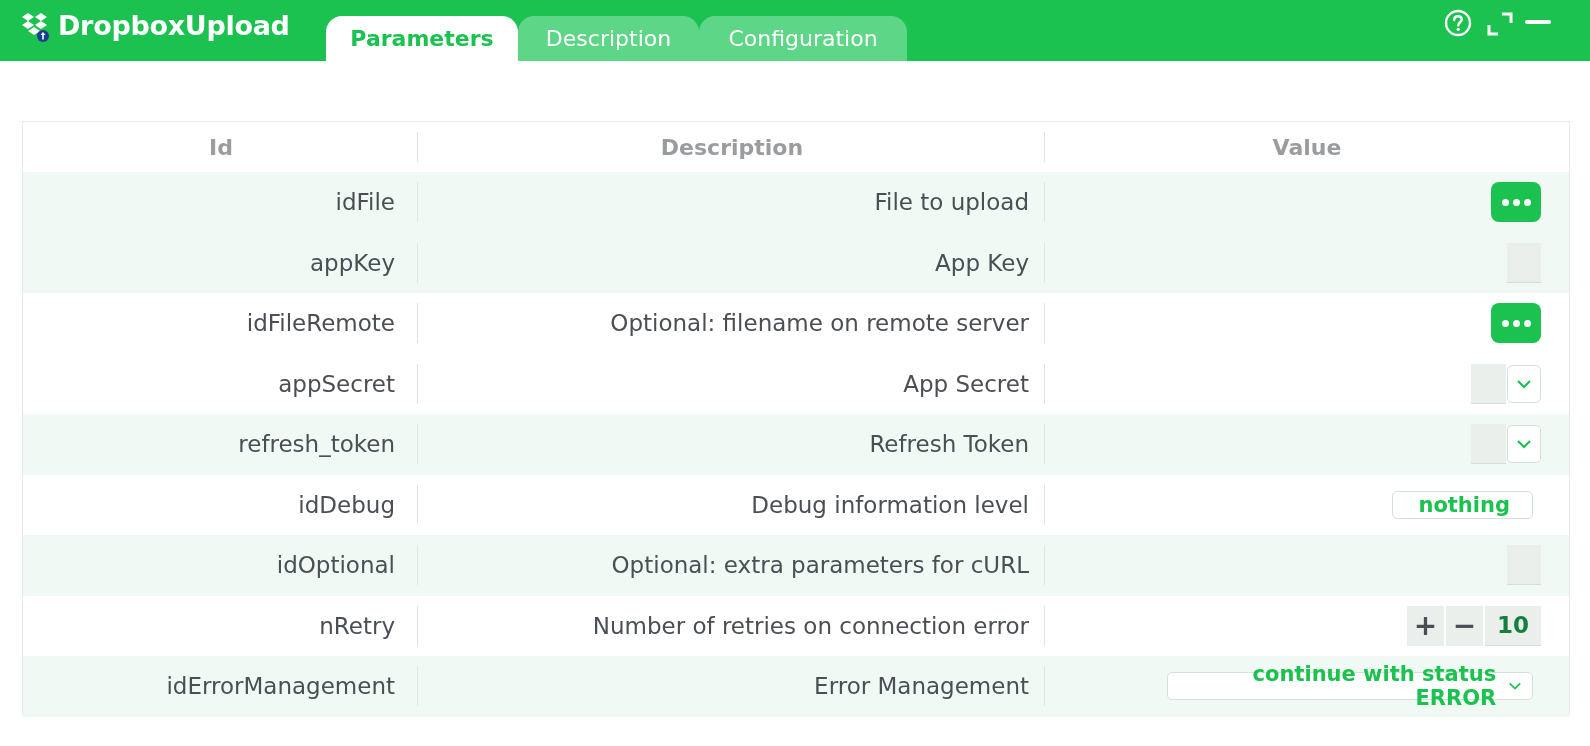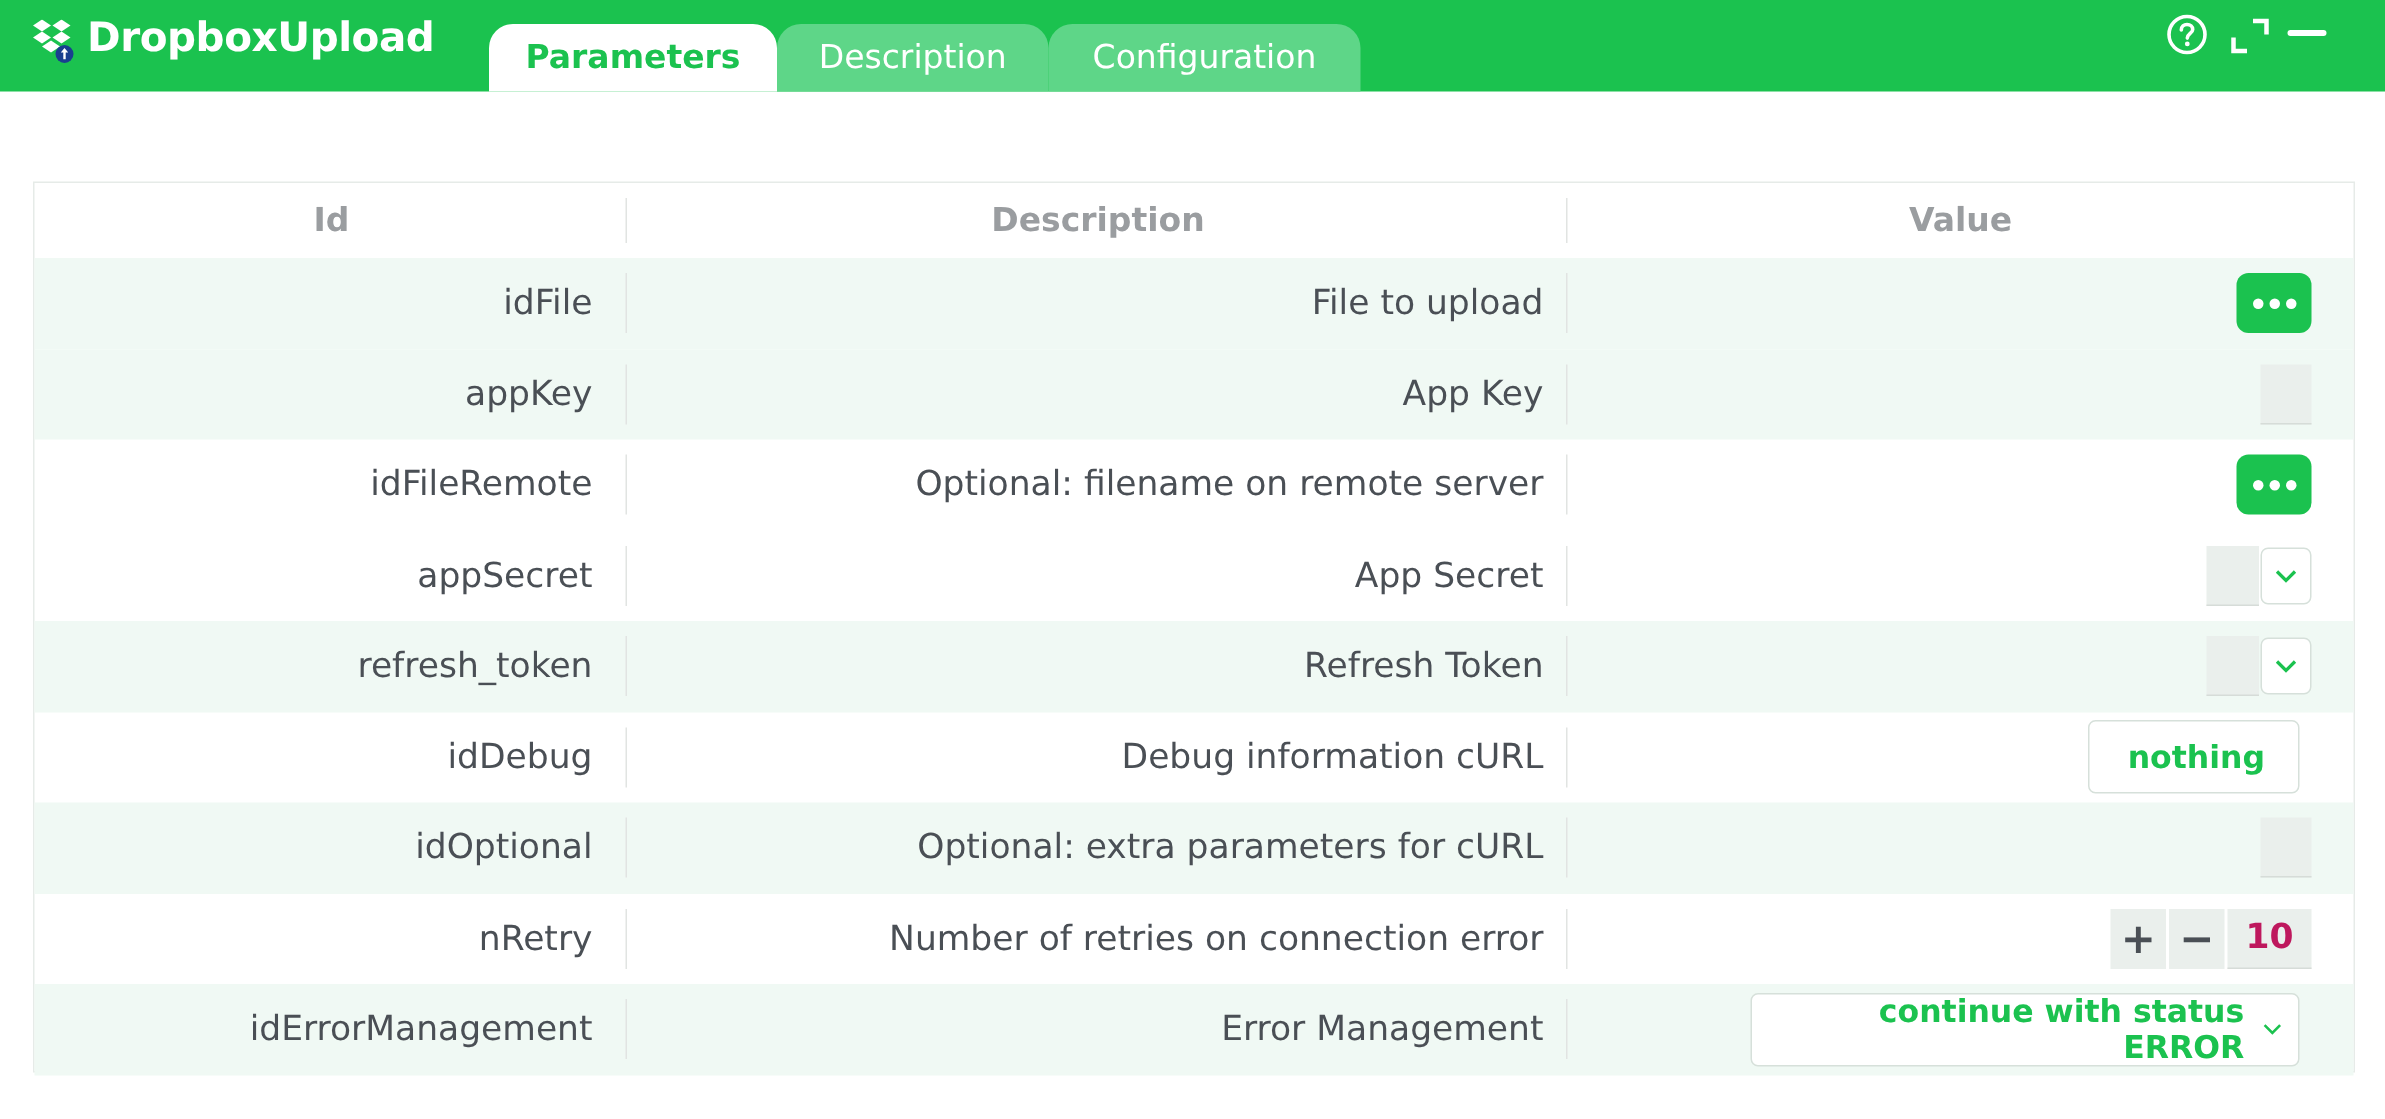--- a/index.html
+++ b/index.html
@@ -37,28 +37,28 @@
   .cell-val { width: 524px; display: flex; justify-content: flex-end; align-items: center; padding-right: 28px; height: 100%; }
 
   .dots-btn { width: 50px; height: 40px; background: #1bc24f; border-radius: 8px; display: flex; align-items: center; justify-content: center; gap: 4px; cursor: pointer; }
   .dots-btn span { width: 7px; height: 7px; border-radius: 50%; background: #ffffff; display: block; }
 
   .empty-input { width: 34px; height: 40px; background: #eaefec; border-bottom: 1px solid #d6dcd8; }
   .combo { display: flex; align-items: center; }
   .combo .empty-input { width: 35px; }
   .chev-btn { width: 34px; height: 38px; border: 1px solid #d6e0da; border-radius: 5px; background: #ffffff; display: flex; align-items: center; justify-content: center; cursor: pointer; margin-left: 1px; }
 
-  .select { height: 49px; border: 1px solid #d6e0da; border-radius: 5px; background: #ffffff; display: flex; align-items: center; justify-content: flex-end; padding-right: 10px; cursor: pointer; margin-right: 8px; padding-left: 42px; }
+  .select { height: 28px; border: 1px solid #d6e0da; border-radius: 5px; background: #ffffff; display: flex; align-items: center; justify-content: flex-end; padding-right: 10px; cursor: pointer; margin-right: 8px; padding-left: 42px; }
   .select .sel-text { color: #1bc24f; font-weight: bold; font-size: 21px; margin-right: 12px; }
   .sel-debug { width: 141px; }
   .sel-error { width: 366px; text-align: right; }
 
   .stepper { display: flex; height: 40px; }
   .step-btn { width: 37px; height: 40px; background: #eaefec; display: flex; align-items: center; justify-content: center; margin-right: 2px; cursor: pointer; font-size: 28px; color: #4a4f55; font-weight: bold; }
-  .step-val { width: 56px; height: 40px; background: #eaefec; border-bottom: 1px solid #d6dcd8; color: #be185d; font-weight: bold; font-size: 23px; display: flex; align-items: center; justify-content: center; }
+  .step-val { width: 56px; height: 40px; background: #eaefec; border-bottom: 1px solid #d6dcd8; color: #15803d; font-weight: bold; font-size: 23px; display: flex; align-items: center; justify-content: center; }
 </style>
 </head>
 <body>
 
 <div class="topbar">
   <svg class="logo" viewBox="0 0 34 30">
     <polygon points="4,4 10,0 16,4 10,8" fill="#fff"></polygon>
     <polygon points="17,4 23,0 29,4 23,8" fill="#fff"></polygon>
     <polygon points="4,12 10,8 16,12 10,16" fill="#fff"></polygon>
     <polygon points="17,12 23,8 29,12 23,16" fill="#fff"></polygon>
@@ -164,21 +164,21 @@
             </svg>
         </div>
       </div>
     </div>
     <div class="sep" style="left:394px;top:10px;height:40px;"></div>
     <div class="sep" style="left:1021px;top:10px;height:40px;"></div>
   </div>
 
   <div class="row">
     <div class="cell-id">idDebug</div>
-    <div class="cell-desc">Debug information cURL</div>
+    <div class="cell-desc">Debug information level</div>
     <div class="cell-val">
       <div class="select sel-debug">
         <span class="sel-text">nothing</span>
         <svg width="16" height="10" viewBox="0 0 16 10">
             <path d="M2 2 L8 8 L14 2" fill="none" stroke="#1bc24f" stroke-width="2"></path>
           </svg>
       </div>
     </div>
     <div class="sep" style="left:394px;top:10px;height:40px;"></div>
     <div class="sep" style="left:1021px;top:10px;height:40px;"></div>

